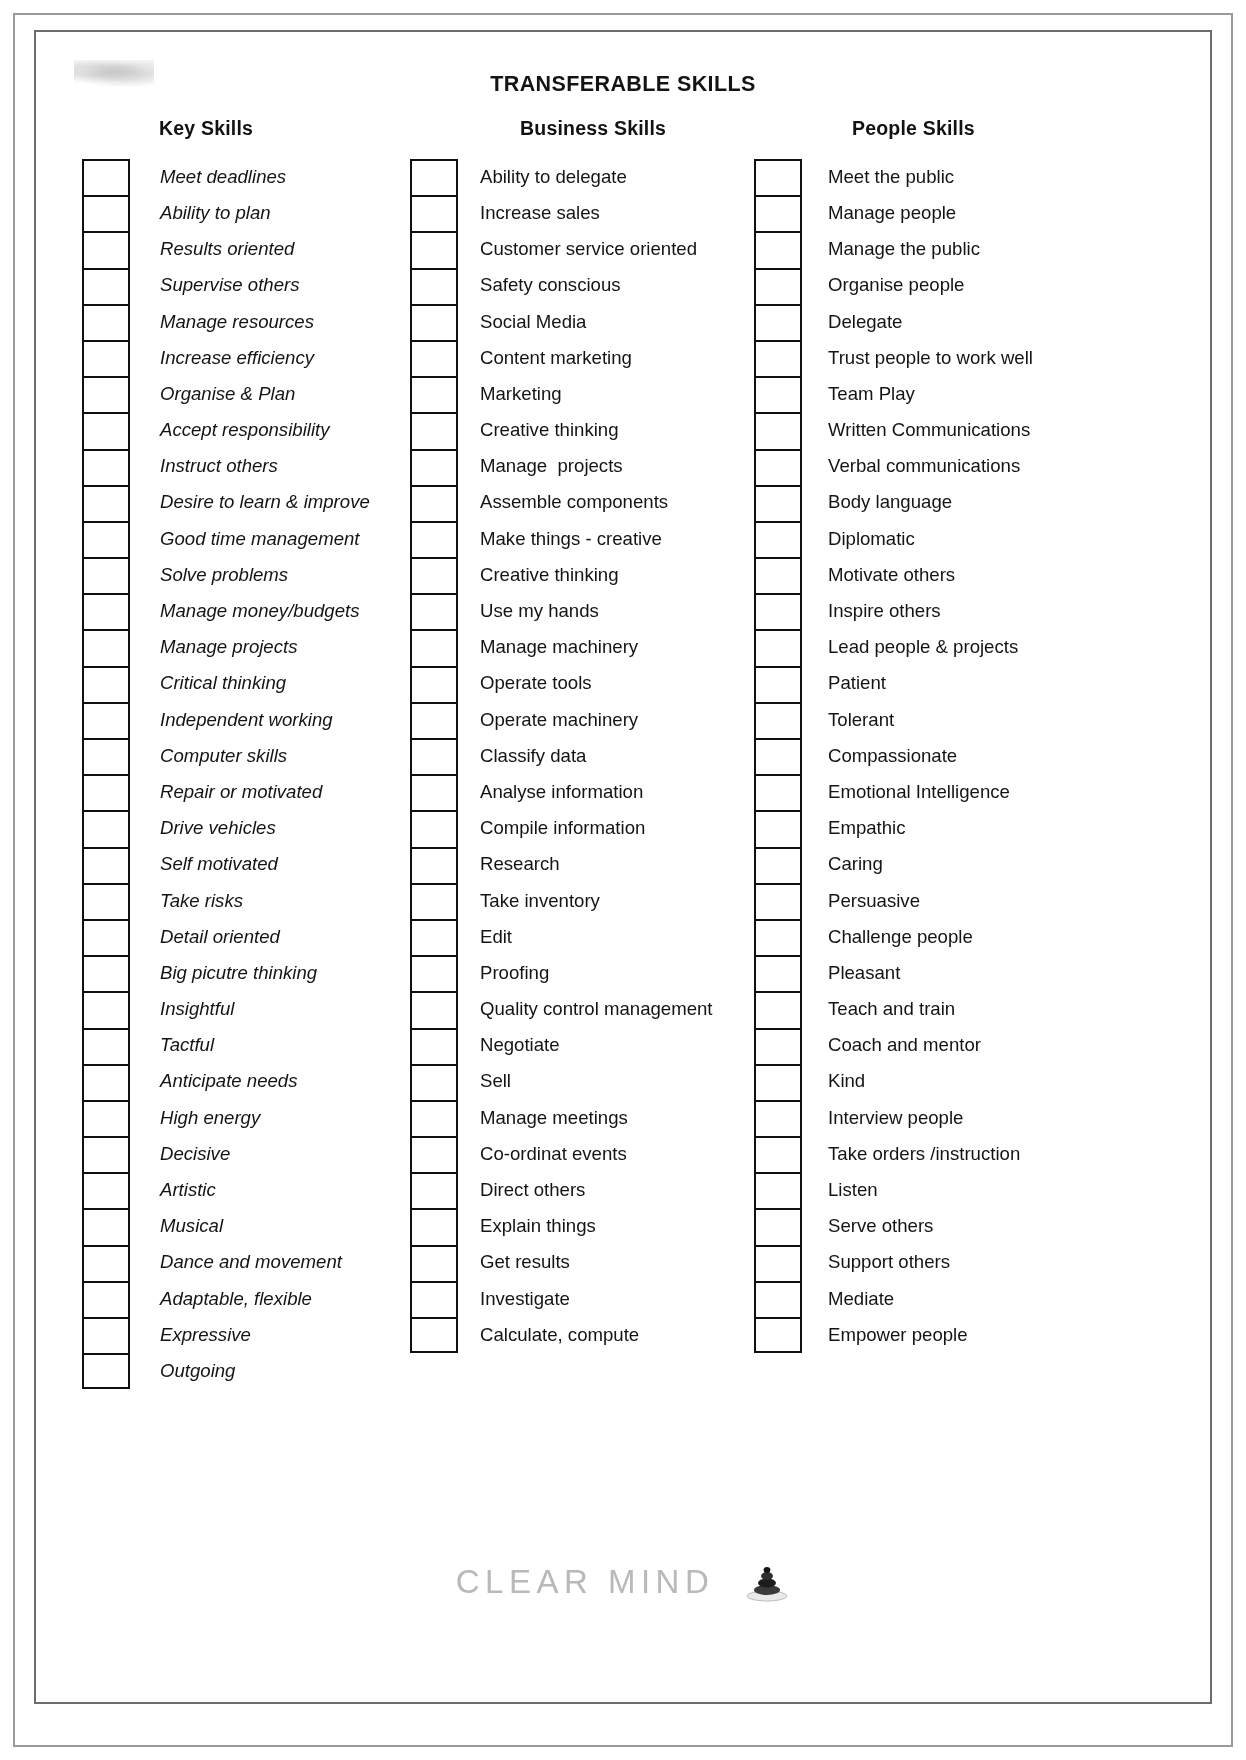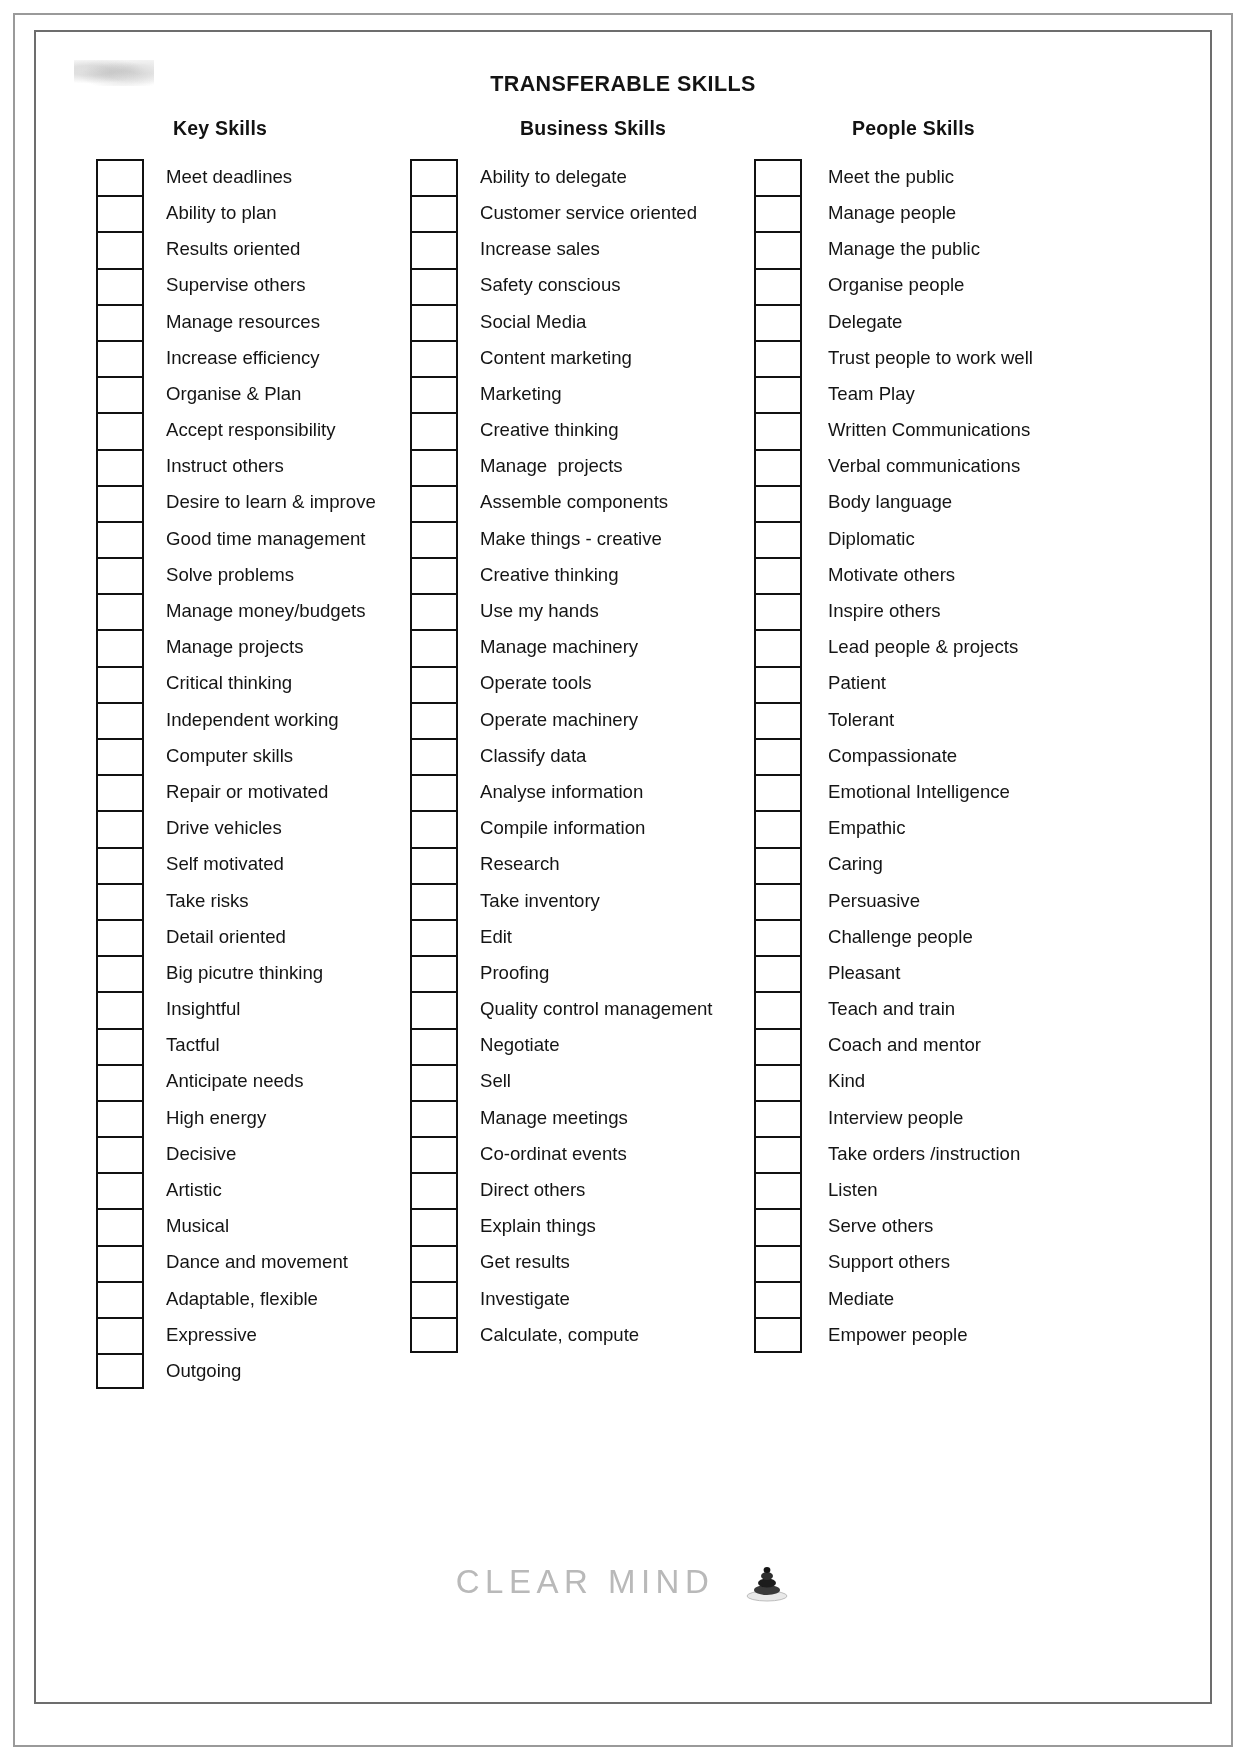--- a/index.html
+++ b/index.html
@@ -73,21 +73,21 @@
   }
 
   .columns {
     position: absolute;
     top: 85px;
     left: 0;
     width: 1174px;
     display: flex;
   }
   .col { position: relative; }
-  .col-1 { width: 356px; padding-left: 60px; }
+  .col-1 { width: 356px; padding-left: 46px; }
   .col-2 { width: 352px; padding-left: 18px; }
   .col-3 { width: 440px; padding-left: 10px; }
 
   .col-heading {
     font-size: 19.5px;
     font-weight: bold;
     color: #121212;
     margin-bottom: 19px;
     letter-spacing: .2px;
   }
@@ -111,21 +111,21 @@
     flex: 0 0 auto;
   }
   .row:last-child .checkbox { border-bottom-width: 2px; }
 
   .row-label {
     font-size: 18.6px;
     color: #141414;
     white-space: pre;
     line-height: 1;
   }
-  .col-1 .row-label { margin-left: 22px; }
+  .col-1 .row-label { margin-left: 30px; font-style: italic; }
   .col-2 .row-label { margin-left: 22px; }
   .col-3 .row-label { margin-left: 26px; }
 
   
   .footer {
     position: absolute;
     left: 0;
     top: 1530px;
     width: 1174px;
     display: flex;
@@ -302,25 +302,25 @@
       </div>
       <div class="col col-2">
         <div class="col-heading">Business Skills</div>
         <div class="checklist">
             <div class="row">
               <div class="checkbox"></div>
               <div class="row-label">Ability to delegate</div>
             </div>
             <div class="row">
               <div class="checkbox"></div>
+              <div class="row-label">Increase sales</div>
+            </div>
+            <div class="row">
+              <div class="checkbox"></div>
               <div class="row-label">Customer service oriented</div>
-            </div>
-            <div class="row">
-              <div class="checkbox"></div>
-              <div class="row-label">Increase sales</div>
             </div>
             <div class="row">
               <div class="checkbox"></div>
               <div class="row-label">Safety conscious</div>
             </div>
             <div class="row">
               <div class="checkbox"></div>
               <div class="row-label">Social Media</div>
             </div>
             <div class="row">

